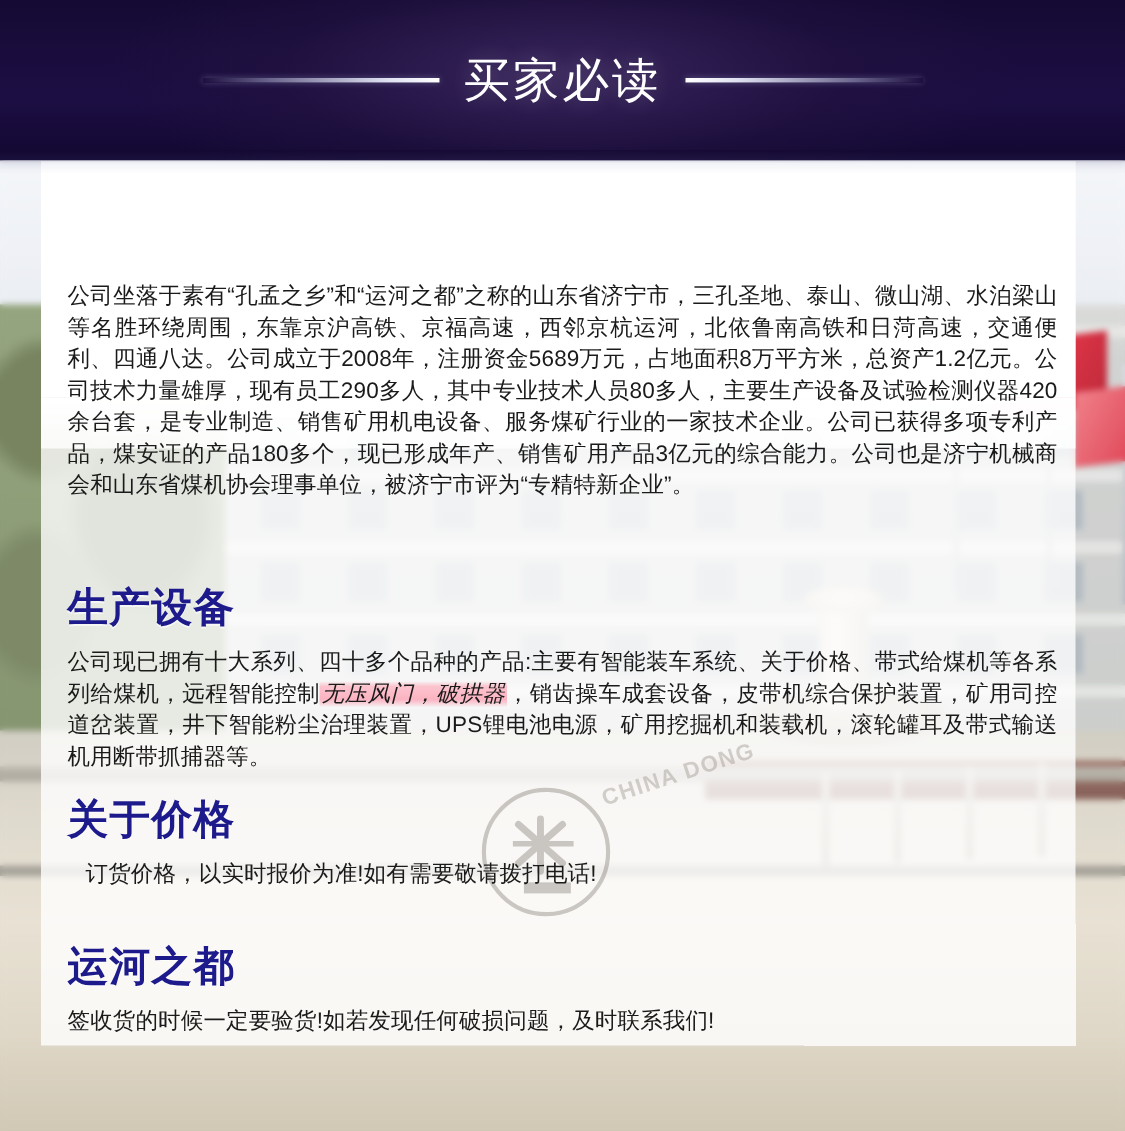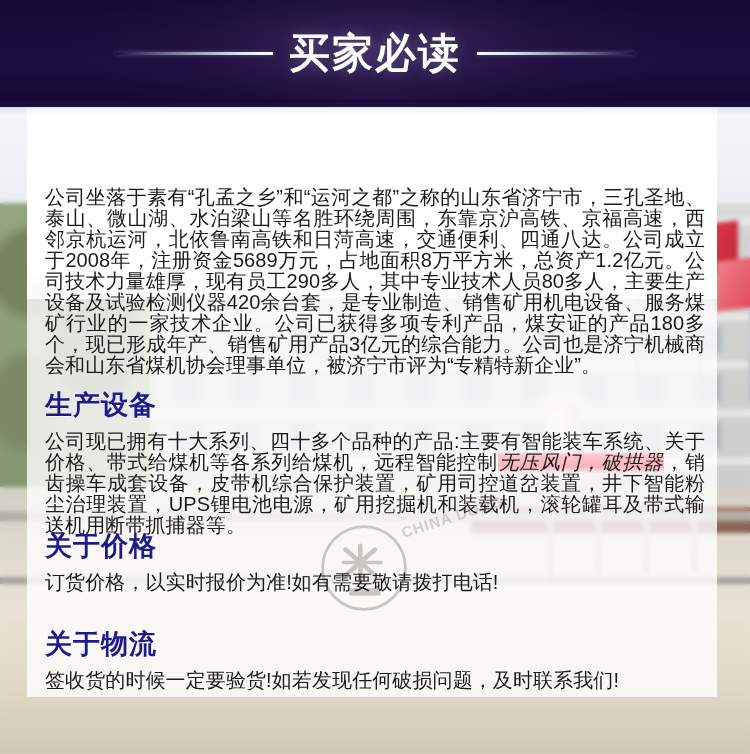--- a/index.html
+++ b/index.html
@@ -51,22 +51,22 @@
     margin-right: 16px;
     box-shadow: 0 0 4px rgba(190,195,230,0.35);
   }
   .banner-rule.right {
     background: linear-gradient(270deg, rgba(210,214,240,0) 0%, rgba(196,202,232,0.45) 28%, rgba(232,235,250,0.95) 78%, #ffffff 100%);
     margin-left: 16px;
     box-shadow: 0 0 4px rgba(190,195,230,0.35);
   }
   .banner-title {
     color: #ffffff;
-    font-size: 41px;
-    font-weight: bold;
+    font-size: 31px;
+    font-weight: normal;
     letter-spacing: 2px;
     line-height: 1;
     white-space: nowrap;
     text-shadow: 0 0 14px rgba(255,255,255,0.22);
   }
   .banner-fade {
     position: absolute;
     left: 0; top: 100px;
     width: 750px; height: 16px;
     background: linear-gradient(180deg, rgba(18,8,48,0.55) 0%, rgba(120,130,180,0.10) 55%, rgba(255,255,255,0) 100%);
@@ -231,41 +231,41 @@
     color: #1d1a8c;
     font-size: 27px;
     font-weight: bold;
     line-height: 1.05;
     letter-spacing: 1px;
     margin: 0;
     text-shadow: 0 1px 0 rgba(255,255,255,0.6);
   }
   .sec-body {
     color: #1a1a1a;
-    font-size: 20px;
+    font-size: 15px;
     line-height: 21px;
     letter-spacing: 0.1px;
     margin: 0;
     text-align: justify;
     text-justify: inter-ideograph;
   }
   .sec-body .hl {
     background: linear-gradient(180deg, rgba(255,150,170,0) 0%, rgba(255,120,145,0.42) 22%, rgba(255,110,140,0.50) 72%, rgba(255,150,170,0.10) 100%);
     border-radius: 1px;
     padding: 0 1px;
     font-style: italic;
   }
 
   
   #sec-about    { position: absolute; left: 0;  top: 68px;  width: 660px; }
   #sec-about .sec-body { margin-top: 12px; }
   #sec-equip    { position: absolute; left: 0;  top: 284px; width: 660px; }
   #sec-equip .sec-body { margin-top: 12px; }
   #sec-price    { position: absolute; left: 0;  top: 425px; width: 660px; }
-  #sec-price .sec-body { margin-top: 12px; }
+  #sec-price .sec-body { margin-top: 12px; margin-left: 12px; }
   #sec-logistics{ position: absolute; left: 0;  top: 523px; width: 660px; }
   #sec-logistics .sec-body { margin-top: 12px; }
 </style>
 </head>
 <body>
 
 <div id="page">
 
   <div class="photo">
     <div class="ph-sky"></div>
@@ -336,18 +336,18 @@
       <div class="sec-title">生产设备</div>
       <div class="sec-body"><span>公司现已拥有十大系列、四十多个品种的产品:主要有智能装车系统、关于价格、带式给煤机等各系列给煤机，远程智能控制</span><span class="hl">无压风门，破拱器</span><span>，销齿操车成套设备，皮带机综合保护装置，矿用司控道岔装置，井下智能粉尘治理装置，UPS锂电池电源，矿用挖掘机和装载机，滚轮罐耳及带式输送机用断带抓捕器等。</span></div>
     </div>
 
     <div class="section" id="sec-price">
       <div class="sec-title">关于价格</div>
       <div class="sec-body"><span>订货价格，以实时报价为准!如有需要敬请拨打电话!</span></div>
     </div>
 
     <div class="section" id="sec-logistics">
-      <div class="sec-title">关于物流</div>
+      <div class="sec-title">运河之都</div>
       <div class="sec-body"><span>签收货的时候一定要验货!如若发现任何破损问题，及时联系我们!</span></div>
     </div>
 
   </div>
 </div>
 
 </body></html>

